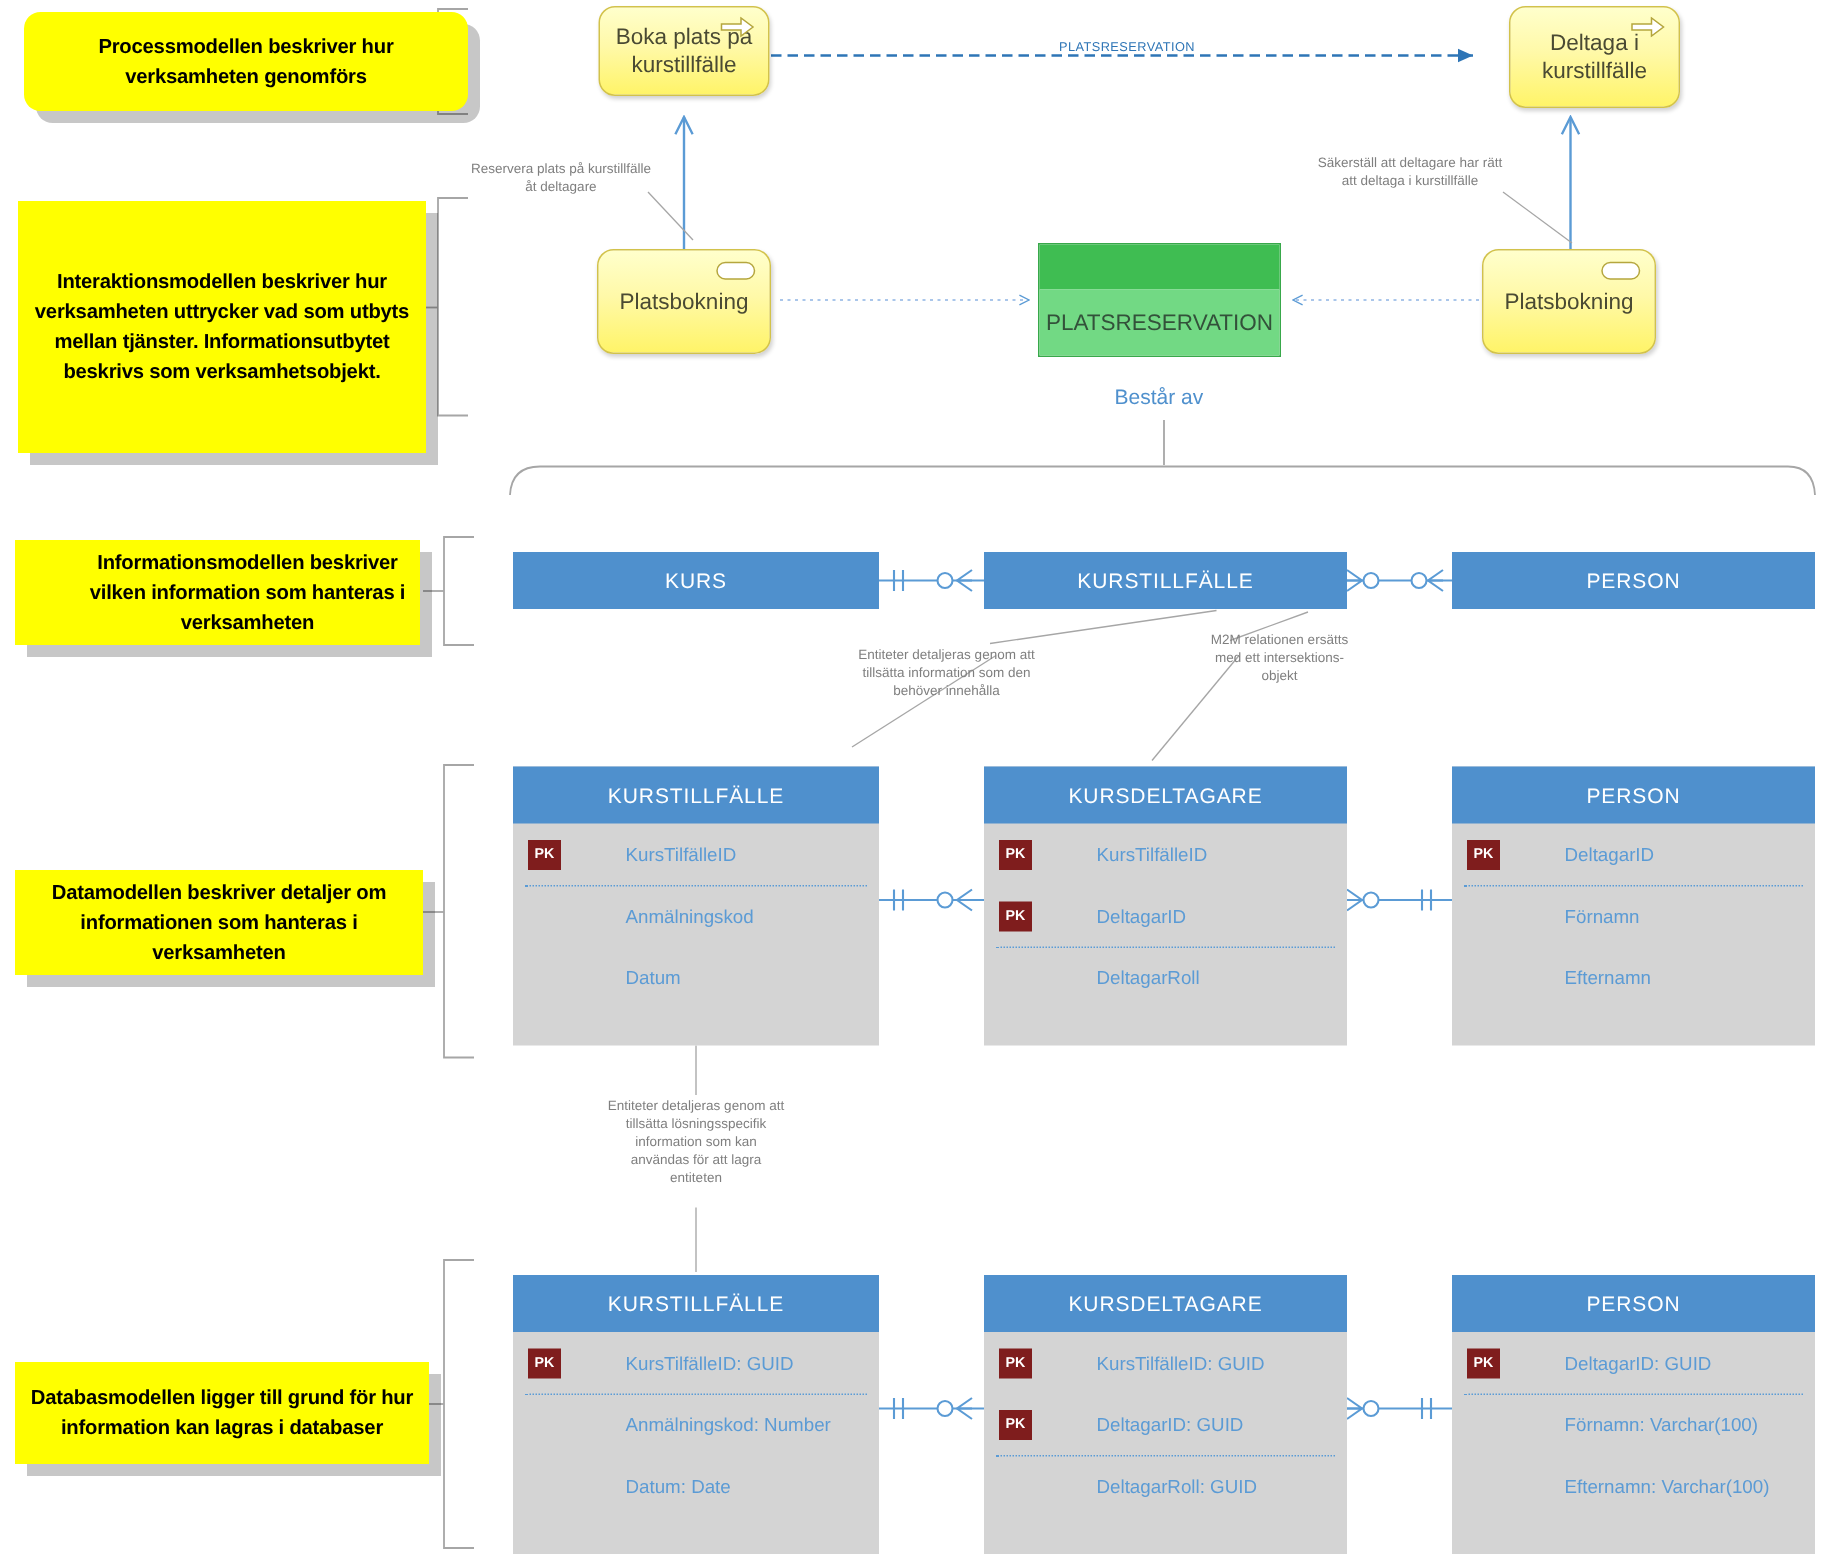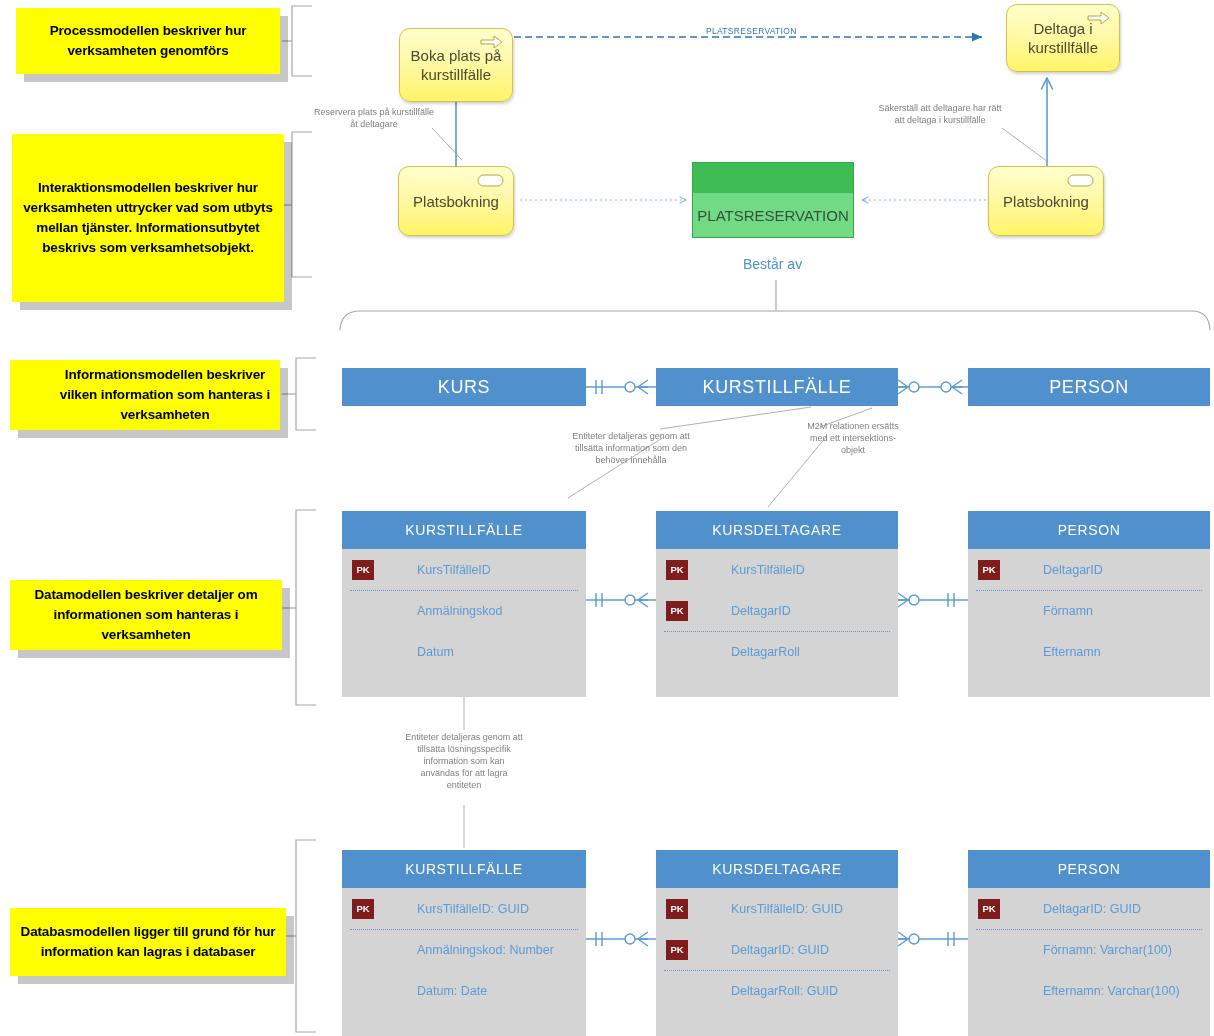--- a/index.html
+++ b/index.html
@@ -32,21 +32,21 @@
   
   .objbox{position:absolute;box-sizing:border-box;border:1px solid #38a84a;}
   .objbox .obj-top{height:30px;background:#3FBD52;}
   .objbox .obj-body{height:calc(100% - 30px);background:#72D984;
      display:flex;align-items:center;justify-content:center;
      color:#33513a;font-size:15px;}
 
   
   .entity{position:absolute;box-sizing:border-box;}
   .entity .ent-head{background:#4F90CD;color:#ffffff;
-    font-size:18px;letter-spacing:.6px;height:100%;
+    font-size:14px;letter-spacing:.6px;height:100%;
     display:flex;align-items:center;justify-content:center;text-align:right;}
 
   
   .tablebox{position:absolute;box-sizing:border-box;background:#D4D4D4;}
   .tablebox .tb-head{background:#4F90CD;color:#ffffff;font-size:14px;
     letter-spacing:.6px;height:38px;display:flex;align-items:center;justify-content:center;}
   .tablebox .tb-rows{position:relative;height:calc(100% - 38px);}
   .tablebox .tb-row{position:relative;height:41px;display:flex;align-items:center;}
   .tablebox .pk{position:absolute;left:10px;top:50%;transform:translateY(-50%);
     width:22px;height:20px;background:#7f1d1d;color:#fff;font-size:9.5px;
@@ -170,41 +170,41 @@
       <path d="M648,932 L638,939 L648,946 M638,939 L648,939"></path>
 
       <line x1="898" y1="939" x2="968" y2="939"></line>
       <path d="M898,932 L908,939 L898,946 M908,939 L898,939"></path>
       <circle cx="914" cy="939" r="5" fill="#ffffff"></circle>
       <line x1="948" y1="932" x2="948" y2="946"></line>
       <line x1="954" y1="932" x2="954" y2="946"></line>
     </g>
   </svg>
 
-  <div class="callout" style="left:16px;top:8px;width:264px;height:66px;">
+  <div class="callout" style="left:16px;top:8px;width:296px;height:66px;border-radius:11px;">
     <span>Processmodellen beskriver hur verksamheten genomförs</span>
   </div>
 
   <div class="callout" style="left:12px;top:134px;width:272px;height:168px;">
     <span>Interaktionsmodellen  beskriver hur verksamheten uttrycker vad som utbyts mellan tjänster. Informationsutbytet beskrivs som verksamhetsobjekt.</span>
   </div>
 
   <div class="callout" style="left:10px;top:360px;width:270px;height:70px;padding-left:48px;">
     <span>Informationsmodellen beskriver vilken information som hanteras i verksamheten</span>
   </div>
 
   <div class="callout" style="left:10px;top:580px;width:272px;height:70px;">
     <span>Datamodellen beskriver detaljer om informationen som hanteras i verksamheten</span>
   </div>
 
   <div class="callout" style="left:10px;top:908px;width:276px;height:68px;">
     <span>Databasmodellen ligger till grund för hur information kan lagras i databaser</span>
   </div>
 
-  <div class="procbox" style="left:399px;top:4px;width:114px;height:74px;margin-top:24px;">
+  <div class="procbox" style="left:399px;top:4px;width:114px;height:60px;">
     <svg class="glyph" width="24" height="14">
       <path d="M1,5 L14,5 L14,1 L22,7 L14,13 L14,9 L1,9 z" fill="#FFFFFF" stroke="#B5A63E" stroke-width="1"></path>
     </svg>
     <span>Boka plats på kurstillfälle</span>
   </div>
 
   <div class="procbox" style="left:1006px;top:4px;width:114px;height:68px;">
     <svg class="glyph" width="24" height="14">
       <path d="M1,5 L14,5 L14,1 L22,7 L14,13 L14,9 L1,9 z" fill="#FFFFFF" stroke="#B5A63E" stroke-width="1"></path>
     </svg>

